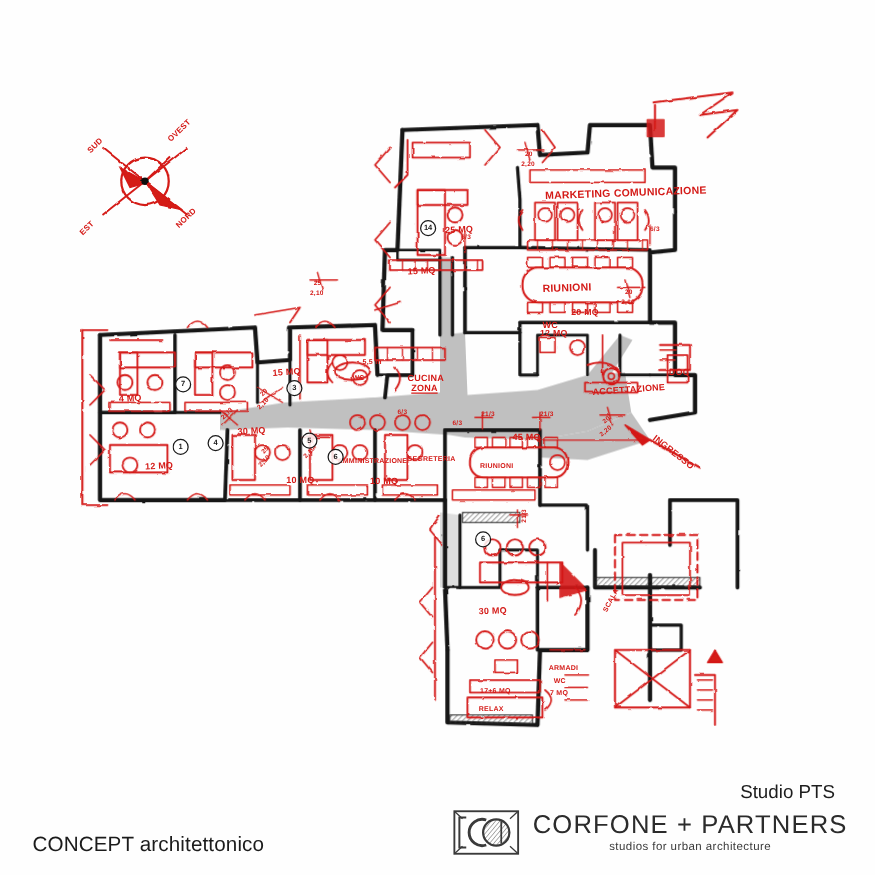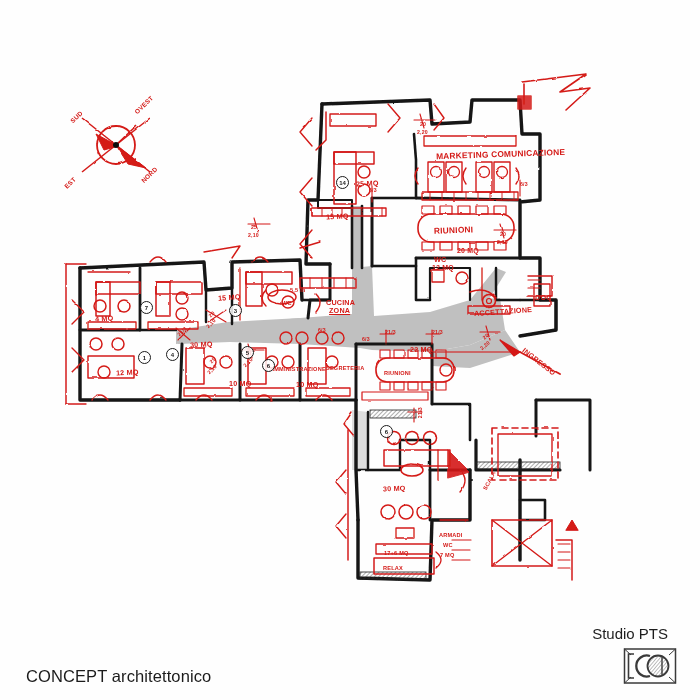--- a/index.html
+++ b/index.html
@@ -440,21 +440,21 @@
     <div class="ink roomlbl" style="left:190px;top:341px;transform:rotate(-3deg);">30 MQ</div>
     <div class="ink roomlbl" style="left:229px;top:380px;">10 MQ</div>
     <div class="ink roomlbl" style="left:296px;top:381px;">10 MQ</div>
     <div class="ink tinylbl" style="left:270px;top:367px;">AMMINISTRAZIONE</div>
     <div class="ink tinylbl" style="left:326px;top:366px;">SEGRETERIA</div>
     <div class="ink tinylbl" style="left:282px;top:301px;">WC</div>
     <div class="ink roomlbl" style="left:326px;top:299px;">CUCINA</div>
     <div class="ink roomlbl" style="left:329px;top:307px;text-decoration:underline;">ZONA</div>
     <div class="ink tinylbl" style="left:290px;top:288px;">5,5 m</div>
 
-    <div class="ink roomlbl" style="left:410px;top:346px;">22 MQ</div>
+    <div class="ink roomlbl" style="left:410px;top:346px;">45 MQ</div>
     <div class="ink tinylbl" style="left:384px;top:371px;">RIUNIONI</div>
     <div class="ink roomlbl" style="left:383px;top:485px;transform:rotate(-2deg);">30 MQ</div>
     <div class="ink tinylbl" style="left:384px;top:551px;">17+6 MQ</div>
     <div class="ink tinylbl" style="left:383px;top:566px;">RELAX</div>
     <div class="ink tinylbl" style="left:439px;top:533px;">ARMADI</div>
     <div class="ink tinylbl" style="left:443px;top:543px;">WC</div>
     <div class="ink tinylbl" style="left:440px;top:553px;">7 MQ</div>
     <div class="ink tinylbl" style="left:480px;top:478px;transform:rotate(-62deg);">SCALA</div>
   </div>
 
@@ -507,15 +507,19 @@
           <line x1="0" y1="0" x2="0" y2="2.6" stroke="#555" stroke-width=".75"></line>
         </pattern>
       </defs>
       <rect x="2.5" y="3" width="51" height="34" fill="none" stroke="#3a3a3a" stroke-width="1.5"></rect>
       <path d="M2.5 3 L9 9 M53.5 3 L47 9 M2.5 37 L9 31 M53.5 37 L47 31" stroke="#3a3a3a" stroke-width="1"></path>
       <path d="M12 8 L6.5 8 L6.5 32 L12 32" fill="none" stroke="#3a3a3a" stroke-width="1.6"></path>
       <path d="M28 10 A10.5 10.5 0 1 0 28 30" fill="none" stroke="#3a3a3a" stroke-width="2.3"></path>
       <circle cx="36" cy="20" r="10.5" fill="url(#cchatch)" stroke="#3a3a3a" stroke-width="1.8"></circle>
       <path d="M40 11 L40 29" stroke="#3a3a3a" stroke-width="1.4"></path>
     </svg>
+    <div class="brandtext">
+      <div class="b1">CORFONE + PARTNERS</div>
+      <div class="b2">studios for urban architecture</div>
+    </div>
   </div>
 
 </div>
 
 </body></html>

